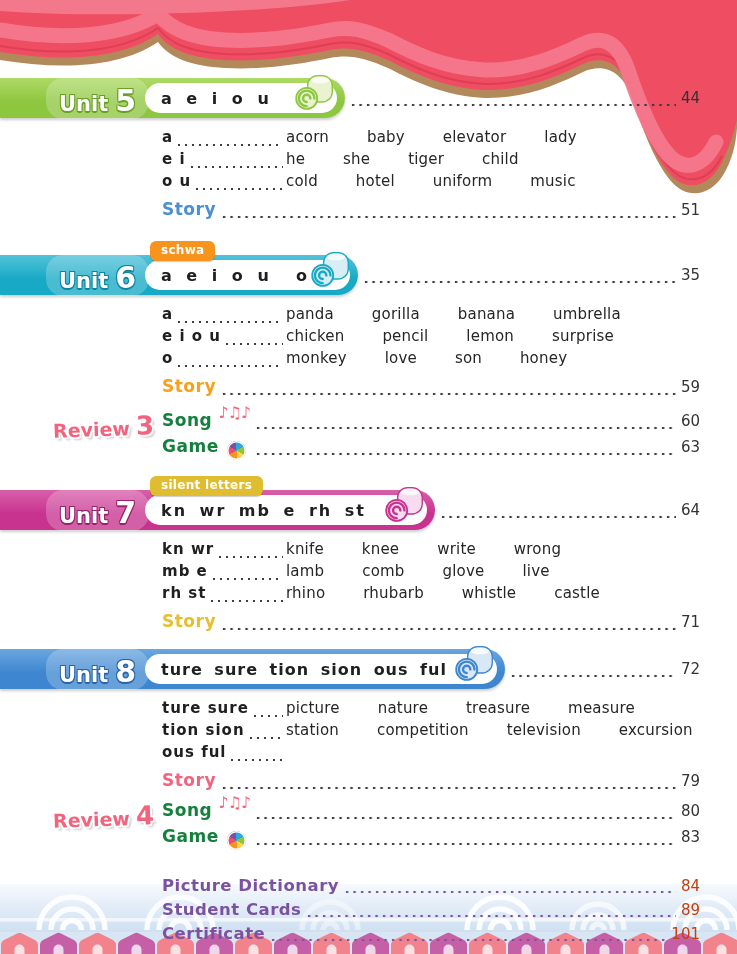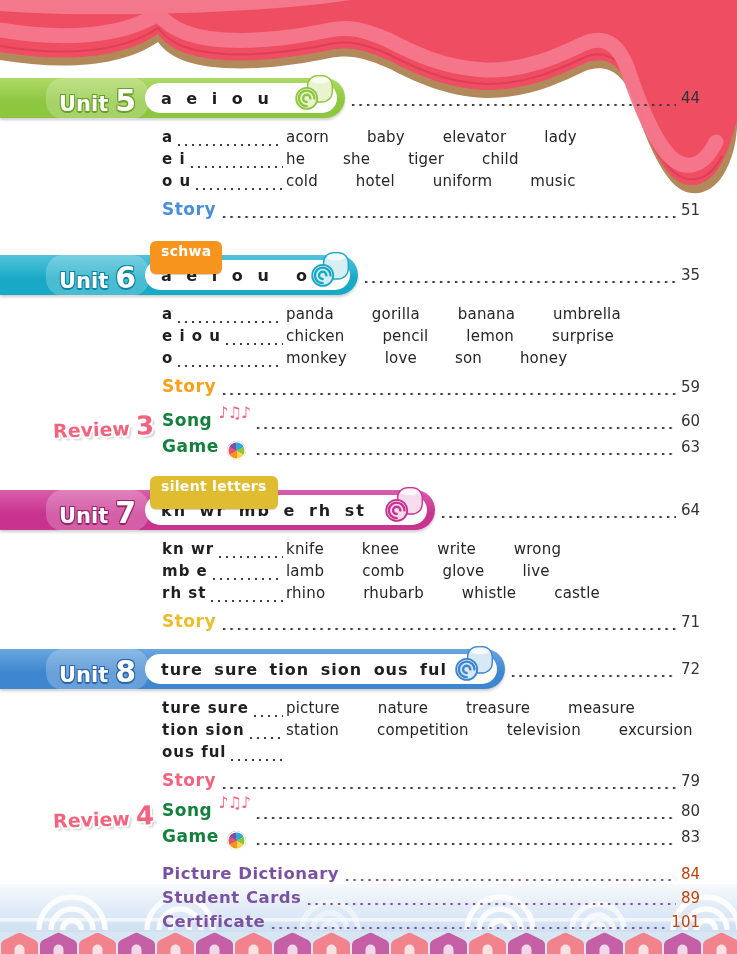--- a/index.html
+++ b/index.html
@@ -39,22 +39,22 @@
     display:flex;align-items:center;padding:0 2px 0 16px;
   }
   .unit-title{font-size:16px;font-weight:700;color:#1f1f1f;white-space:pre;letter-spacing:2px;word-spacing:5px;}
   .scroll{margin-left:auto;margin-top:-12px;flex:none;overflow:visible;}
   .s-body{fill:var(--tint);stroke:var(--uc);stroke-width:1.5;}
   .s-top{fill:#ffffff;opacity:.75;}
   .s-face{fill:var(--tint);stroke:var(--uc);stroke-width:2;}
   .s-spiral{fill:none;stroke:var(--uc);stroke-width:2.6;stroke-linecap:round;}
   .tag{
     position:absolute;top:-12px;left:150px;z-index:2;
-    background:var(--tagc);color:#fff;font-weight:700;font-size:14px;
-    padding:2px 11px 15px;border-radius:6px;letter-spacing:.3px;box-shadow:0 1px 1px rgba(0,0,0,.2);
+    background:var(--tagc);color:#fff;font-weight:700;font-size:12px;
+    padding:2px 11px 4px;border-radius:6px;letter-spacing:.3px;box-shadow:0 1px 1px rgba(0,0,0,.2);
   }
   
   .leader{flex:1 1 auto;height:16px;margin:0 5px;align-self:flex-end;margin-bottom:3px;
     background:radial-gradient(circle at 3px 11px,#3c3c3c 1.15px,transparent 1.55px) repeat-x;
     background-size:7.5px 16px;}
   .unit-row .leader{align-self:center;margin-top:10px;}
   .pg{font-size:15px;color:#333;flex:none;font-weight:500;}
   
   .content-block{margin-top:8px;}
   .content-row{display:flex;margin-left:162px;height:22px;align-items:baseline;}
@@ -76,21 +76,21 @@
     box-shadow:0 0 0 1.5px #fff inset;}
   
   .review{position:relative;margin-top:8px;margin-bottom:26px;}
   .r4{margin-top:4px;margin-bottom:0;}
   .review-label{position:absolute;left:53px;top:4px;display:flex;align-items:baseline;gap:6px;transform:rotate(-2deg);}
   .review-label .rw{font-size:19px;font-weight:800;color:#f2637e;
     text-shadow:-1.5px -1.5px 0 #fff,1.5px -1.5px 0 #fff,-1.5px 1.5px 0 #fff,1.5px 1.5px 0 #fff,0 1.5px 0 #fff,0 -1.5px 0 #fff,1.5px 0 0 #fff,-1.5px 0 0 #fff,3px 3px 2px rgba(0,0,0,.18);}
   .review-label .rn{font-size:26px;font-weight:800;color:#f2637e;line-height:1;
     text-shadow:-1.5px -1.5px 0 #fff,1.5px -1.5px 0 #fff,-1.5px 1.5px 0 #fff,1.5px 1.5px 0 #fff,0 1.5px 0 #fff,0 -1.5px 0 #fff,1.5px 0 0 #fff,-1.5px 0 0 #fff,3px 3px 2px rgba(0,0,0,.18);}
   
-  .extras{margin-top:12px;}
+  .extras{margin-top:24px;}
   .extra-row{height:24px;}
   .extra-row .toc-label{color:#7b52a1;font-size:16.5px;}
   .extra-row .leader{background:radial-gradient(circle at 3px 11px,#7b52a1 1.15px,transparent 1.55px) repeat-x;background-size:7.5px 16px;}
   .extra-row .pg{color:#c2410c;}
 </style>
 </head>
 <body>
 
 <svg class="header-svg" width="737" height="218" viewBox="0 0 737 218">
   <path fill="#b2895b" d="M0,60 C60,70 120,68 158,42 C170,58 190,66 225,68 C265,70 300,64 330,58 C350,54 365,58 388,68 C415,82 445,96 485,98 C525,99 558,84 583,72 C603,63 622,70 632,98 C642,128 654,160 670,180 C686,200 712,198 726,170 C735,152 736,138 737,128 L737,0 L0,0 Z"></path>

